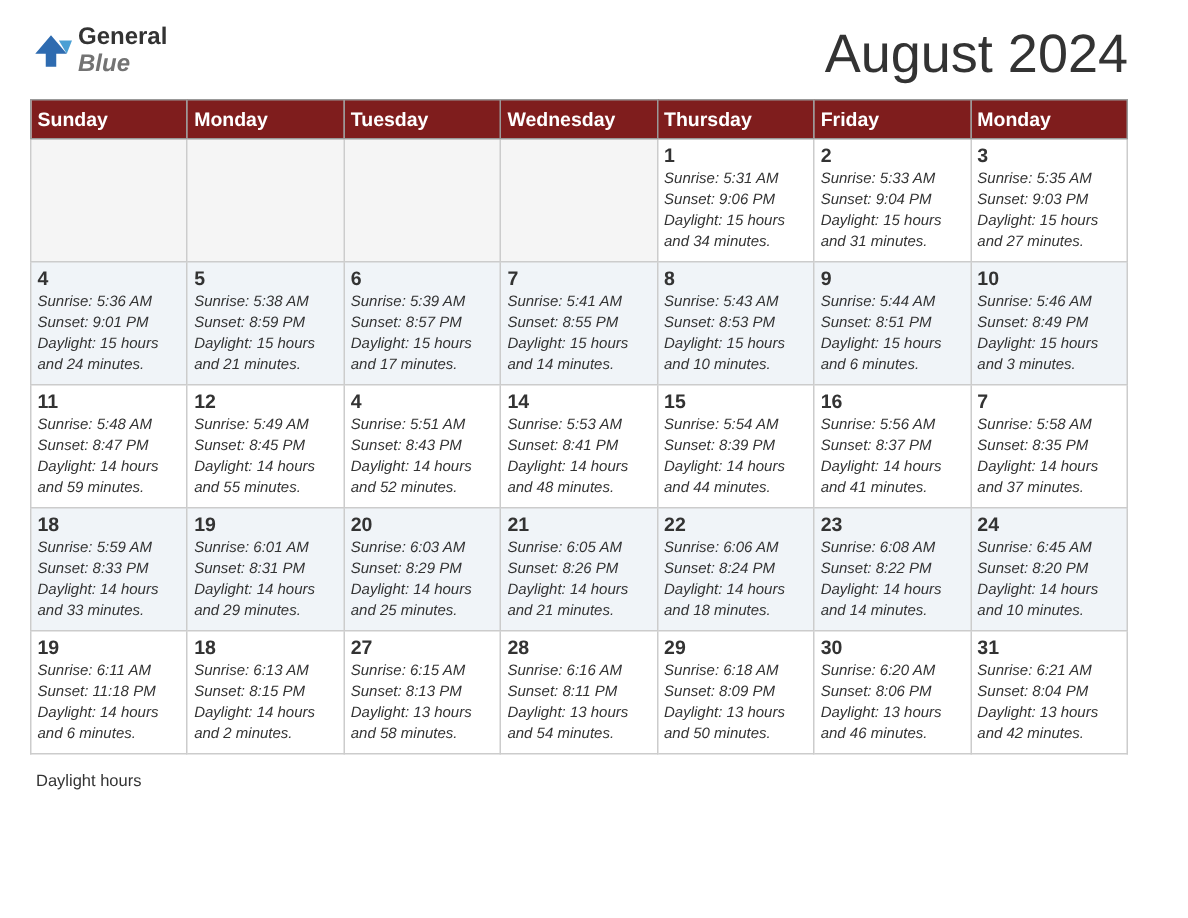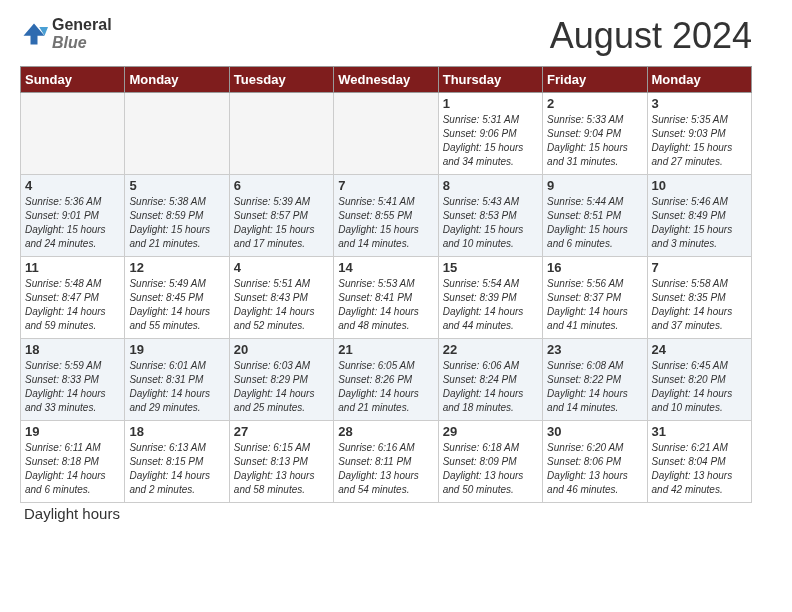--- a/index.html
+++ b/index.html
@@ -84,22 +84,22 @@
       display: block;
       margin-bottom: 2px;
     }
     .day-info {
       font-size: 10px;
       line-height: 1.4;
       color: #333;
       font-style: italic;
     }
     .footer {
-      margin-top: 2px;
-      font-size: 15px;
+      margin-top: 12px;
+      font-size: 11px;
       color: #333;
       text-align: left;
       padding-left: 4px;
     }
     
     .row-even td { background: #f0f4f8 !important; }
     .row-odd td { background: #fff !important; }
     .row-odd td.no-data { background: #f5f5f5 !important; }
   </style>
 </head>
@@ -312,21 +312,21 @@
             <div class="day-info">Sunrise: 6:45 AM
 Sunset: 8:20 PM
 Daylight: 14 hours
 and 10 minutes.</div>
           </td>
         </tr>
         <tr class="row-odd">
           <td>
             <span class="day-number">19</span>
             <div class="day-info">Sunrise: 6:11 AM
-Sunset: 8:18 PM
+Sunset: 11:18 PM
 Daylight: 14 hours
 and 6 minutes.</div>
           </td>
           <td>
             <span class="day-number">18</span>
             <div class="day-info">Sunrise: 6:13 AM
 Sunset: 8:15 PM
 Daylight: 14 hours
 and 2 minutes.</div>
           </td>

